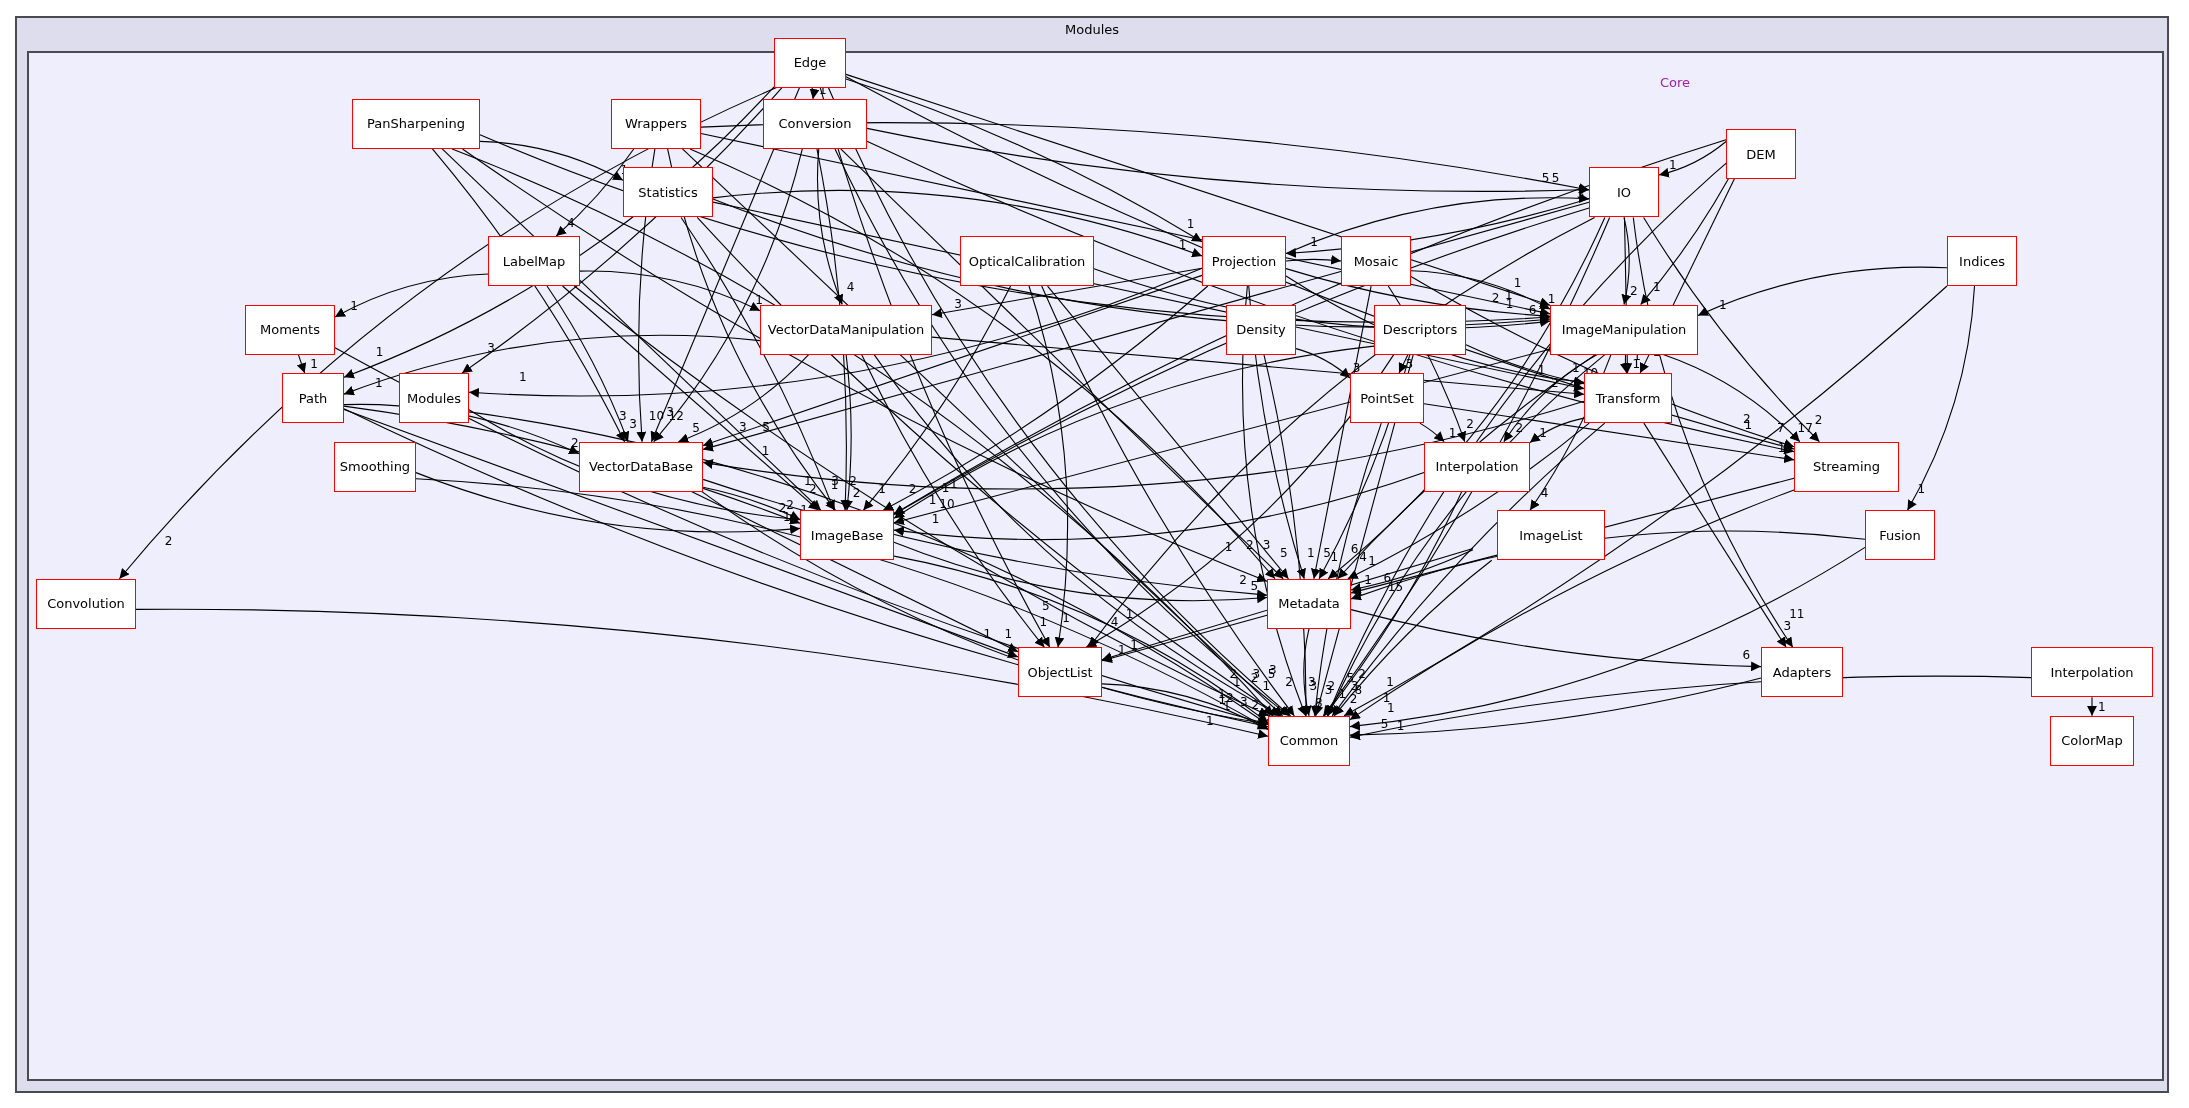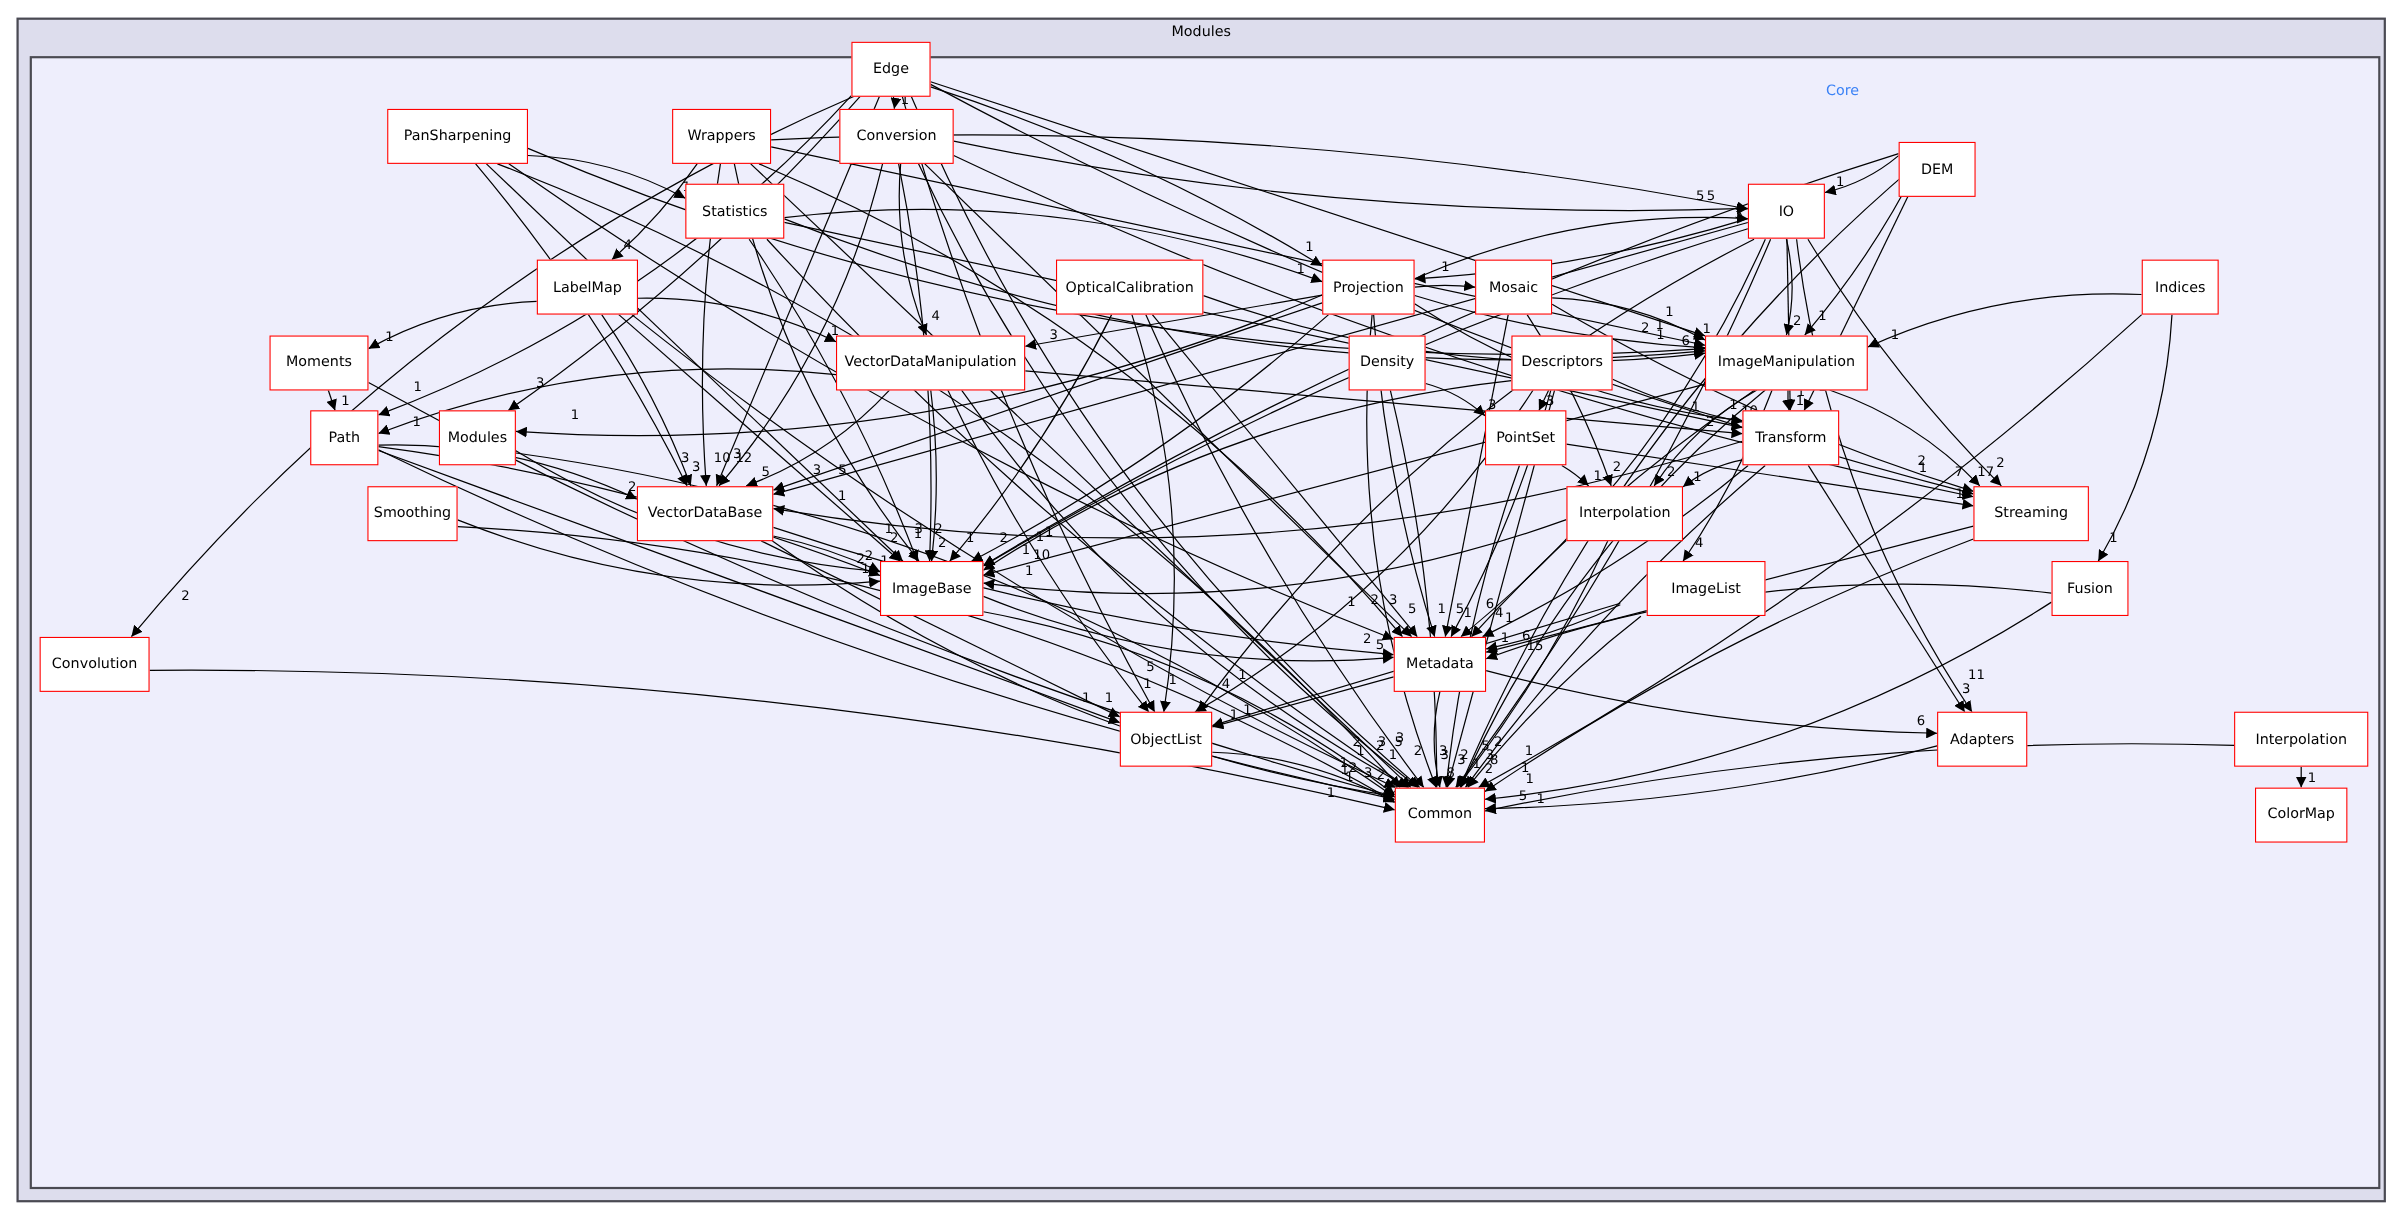--- a/index.html
+++ b/index.html
@@ -4,21 +4,21 @@
 <style>
   html, body { margin:0; padding:0; background:#ffffff; }
   body { width:2189px; height:1108px; position:relative; overflow:hidden;
          font-family:"DejaVu Sans", sans-serif; }
   #outer { position:absolute; left:15px; top:16px; width:2154px; height:1077px;
            background:#dddded; border:2px solid #4a4a52; box-sizing:border-box; }
   #outer-title { position:absolute; left:0; right:0; top:4px; text-align:center;
            font-size:13px; color:#000; }
   #inner { position:absolute; left:27px; top:51px; width:2137px; height:1030px;
            background:#eeeefc; border:2px solid #4a4a52; box-sizing:border-box; }
-  #inner-title { position:absolute; left:1660px; top:75px; font-size:13px; color:#3b82f6; }
+  #inner-title { position:absolute; left:1660px; top:75px; font-size:13px; color:#a21caf; }
   svg#graph { position:absolute; left:0; top:0; width:2189px; height:1108px; }
   .node { position:absolute; background:#fff; border:1.5px solid #ff0000;
           box-sizing:border-box; display:flex; align-items:center; justify-content:center;
           font-size:13px; color:#000; white-space:nowrap; cursor:pointer; }
   .elabel { font-size:12px; fill:#000; font-family:"DejaVu Sans", sans-serif; }
 </style>
 </head>
 <body>
 
 <div id="outer">

